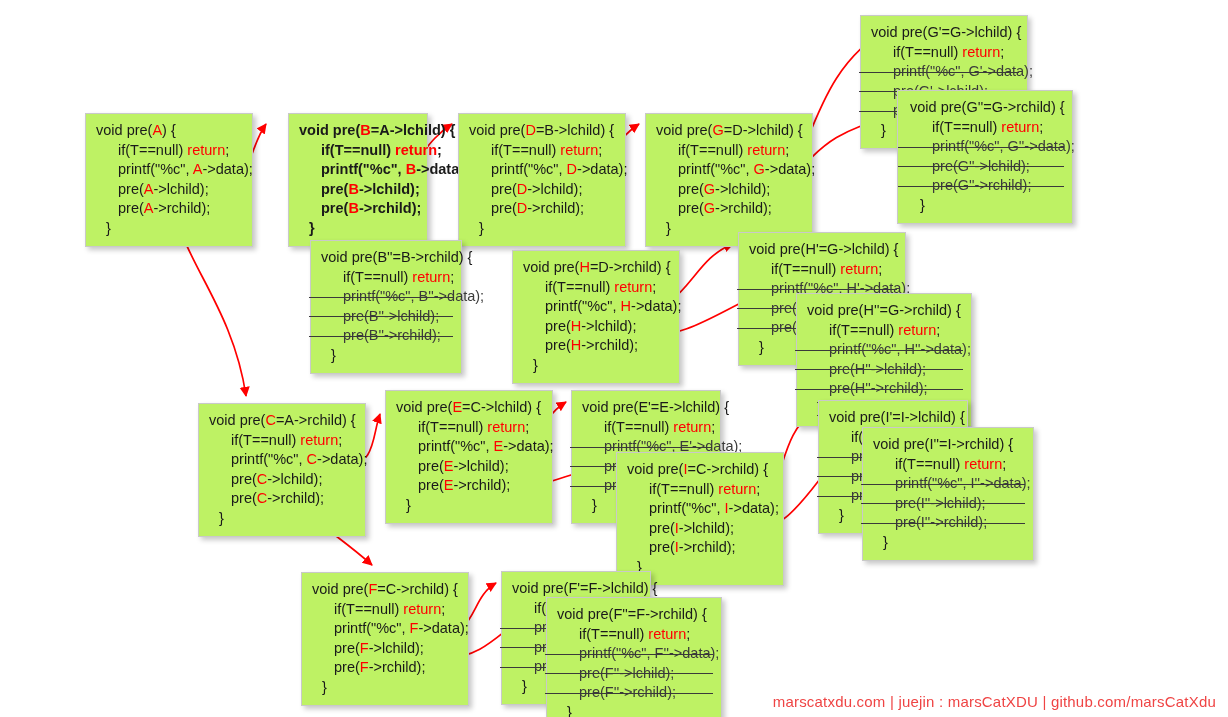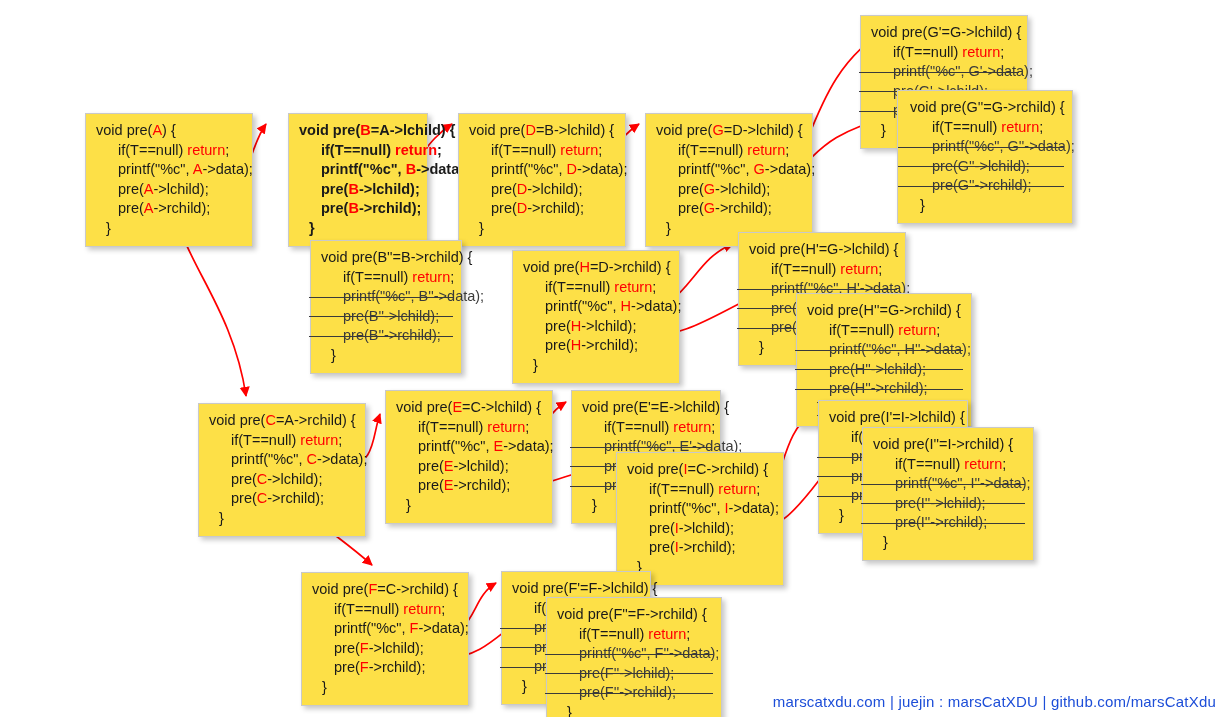--- a/index.html
+++ b/index.html
@@ -8,21 +8,21 @@
     background:#ffffff;
     font-family:"Liberation Sans","DejaVu Sans",sans-serif;
     overflow:hidden;
     position:relative;
   }
   #stage{position:absolute;left:0;top:0;width:1228px;height:717px;}
   svg#arrows{position:absolute;left:0;top:0;width:1228px;height:717px;pointer-events:none;}
 
   .card{
     position:absolute;
-    background:#fde047;
+    background:#bef264;
     border:1px solid #c9c9c9;
     box-shadow:3px 3px 5px rgba(0,0,0,0.22);
     font-size:14.5px;
     color:#1a1a1a;
     line-height:19.5px;
     padding:7px 10px 8px 10px;
     box-sizing:border-box;
     white-space:nowrap;
   }
   .ln{position:relative;display:block;height:19.5px;}
@@ -35,21 +35,21 @@
     content:"";
     position:absolute;
     left:-12px;right:-2px;
     top:50%;
     height:1px;
     background:#3a3a3a;
   }
   .wm{
     position:absolute;
     right:12px;bottom:7px;
-    color:#1d4ed8;
+    color:#ef4444;
     font-size:15px;
     letter-spacing:0.2px;
     white-space:nowrap;
   }
 </style>
 </head>
 <body>
 
 <div id="stage">
   <svg id="arrows" viewBox="0 0 1228 717">

